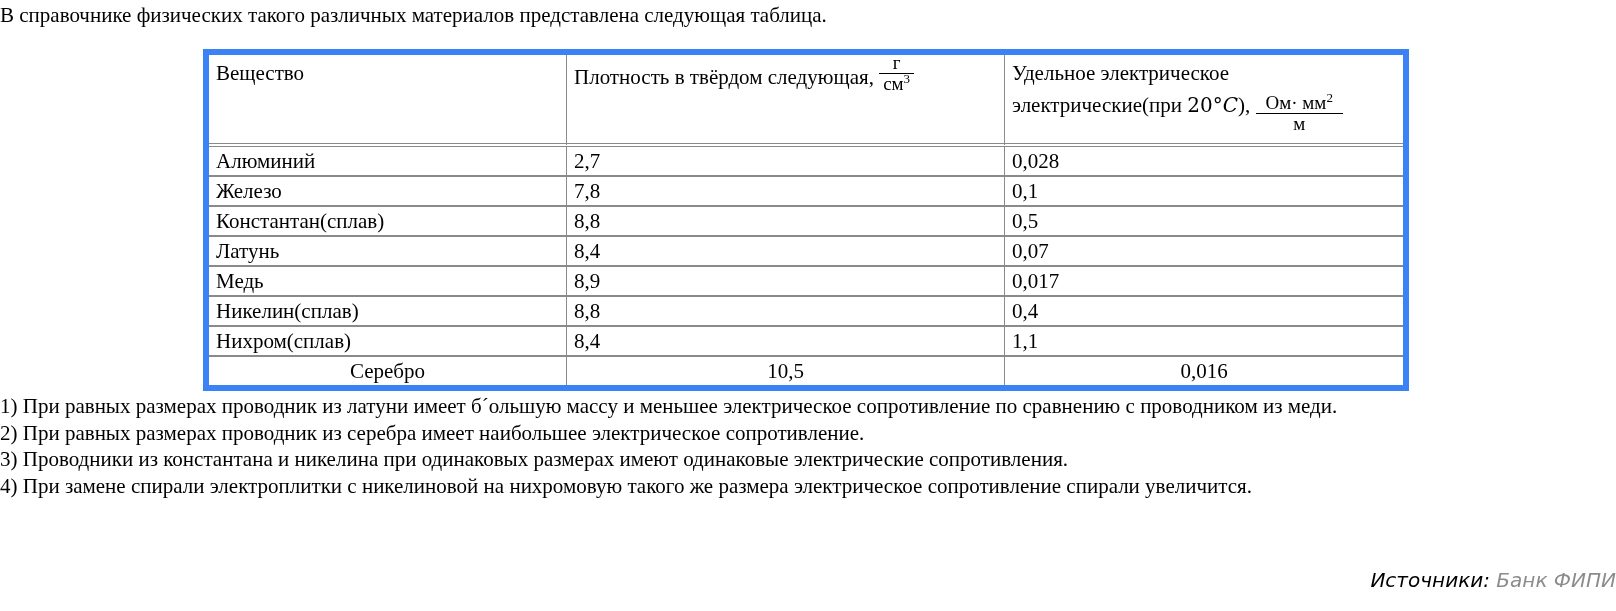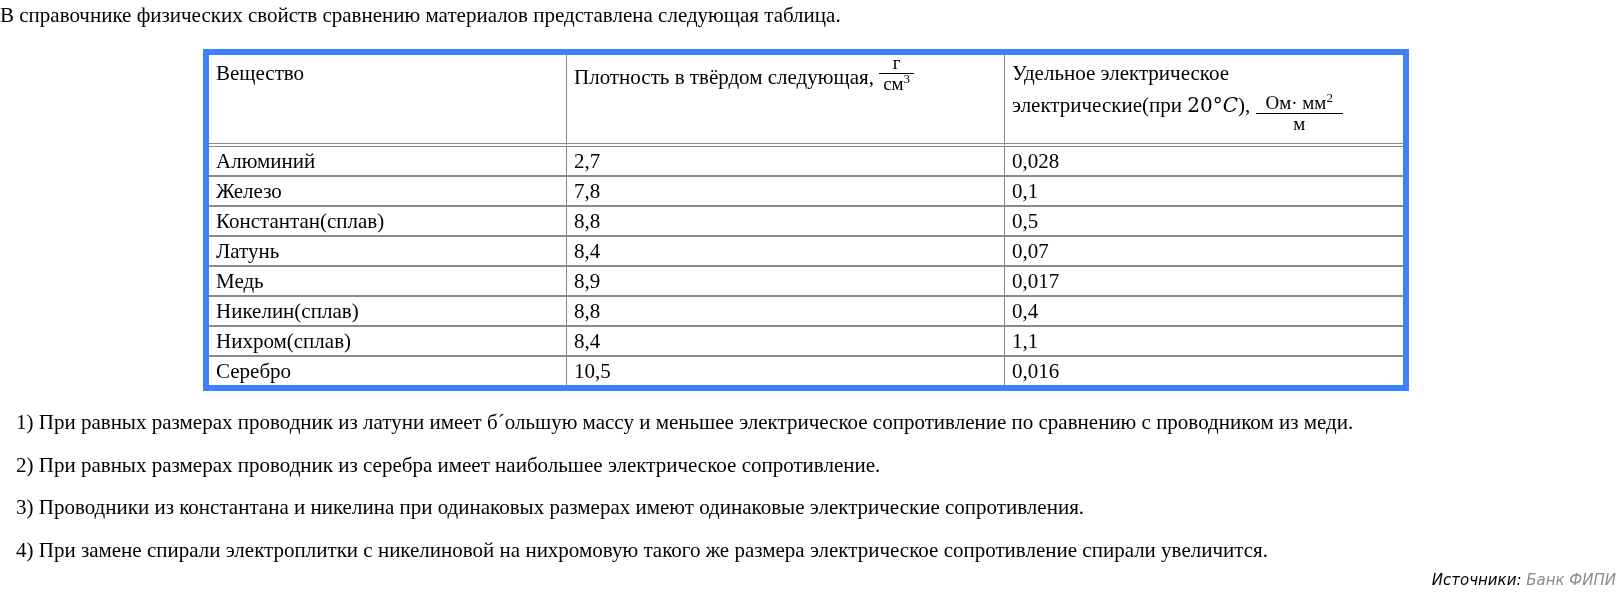--- a/index.html
+++ b/index.html
@@ -37,21 +37,21 @@
   }
   table.props td {
     border-right: 1px solid #8a8a8a;
     border-bottom: 2px solid #8a8a8a;
     padding: 0 7px;
     vertical-align: top;
     line-height: 28px;
     white-space: nowrap;
   }
   table.props td:last-child { border-right: none; }
-  table.props tr:last-child td { border-bottom: none; }
+  table.props tr:last-child td { border-bottom: none; text-align: center; }
   table.props tr.head td {
     height: 84px;
     padding-top: 4px;
     border-bottom: 4px double #8a8a8a;
   }
   col.c1 { width: 358px; }
   col.c2 { width: 438px; }
   col.c3 { width: 398px; }
   .frac {
     display: inline-block;
@@ -75,38 +75,38 @@
   .math { font-family: "DejaVu Serif", serif; font-size: 20px; }
   .math i { font-style: italic; }
   .statements {
     position: absolute;
     left: 0;
     top: 393px;
     font-size: 21px;
     line-height: 26.5px;
     width: 1540px;
   }
-  .statements .stmt { margin: 16px; }
+  .statements .stmt { margin: 0; }
   .sources {
     position: absolute;
     right: 0;
     top: 570px;
     font-family: "DejaVu Sans", sans-serif;
     font-style: italic;
-    font-size: 15px;
+    font-size: 20px;
     line-height: 20px;
     white-space: nowrap;
   }
   .sources .src-label { color: #000; }
   .sources .src-link { color: #8c8c8c; }
 </style>
 </head>
 <body>
 
-<div class="intro">В справочнике физических свойств сравнению материалов представлена следующая таблица.</div>
+<div class="intro">В справочнике физических такого различных материалов представлена следующая таблица.</div>
 
 <div class="tbl-wrap">
   <table class="props">
     <colgroup>
         <col class="c1">
         <col class="c2">
         <col class="c3">
       </colgroup>
     <tbody>
       <tr class="head">

